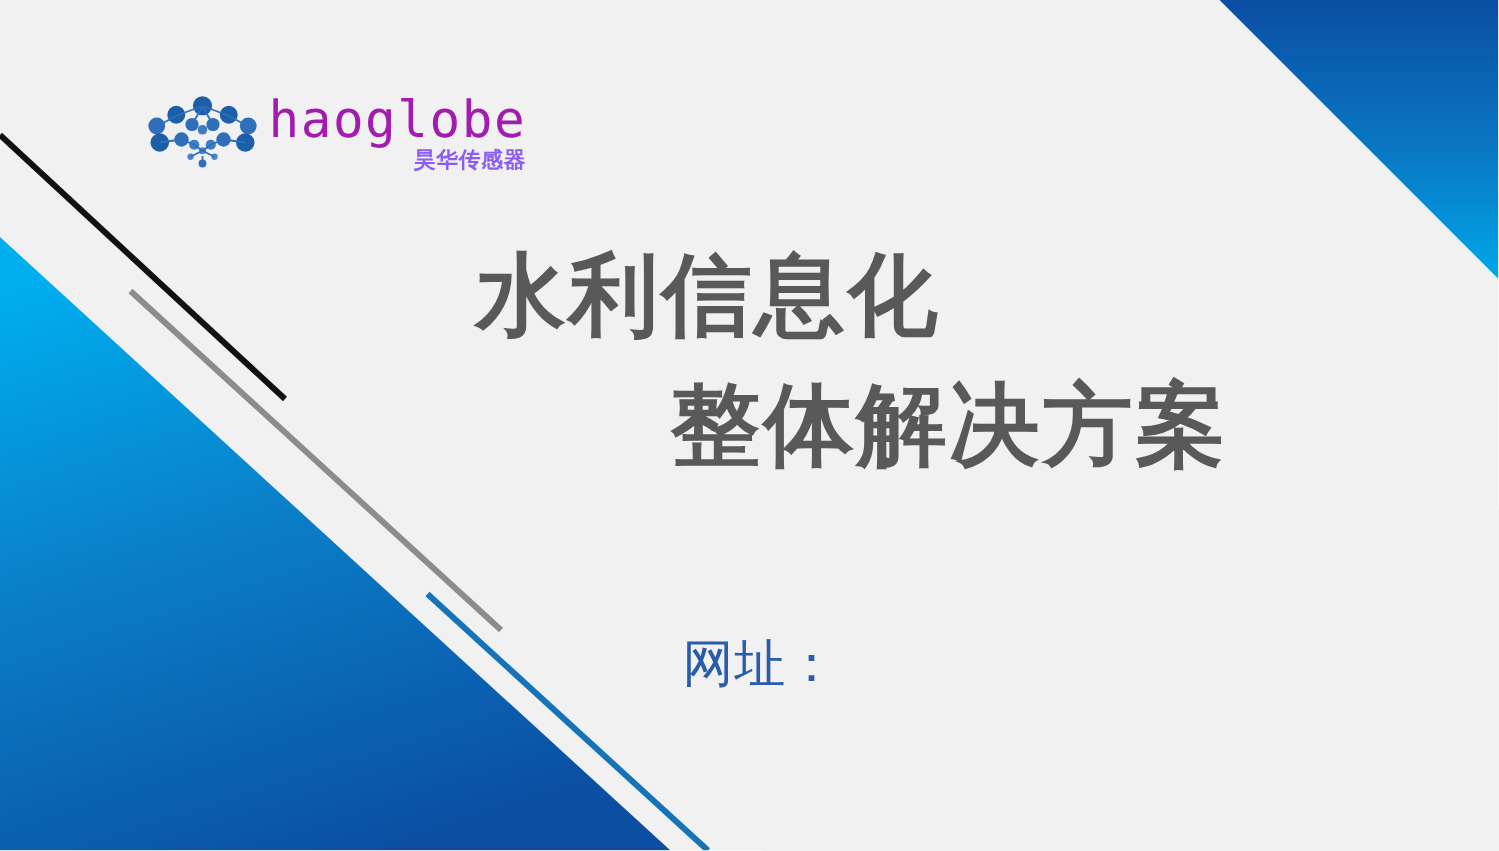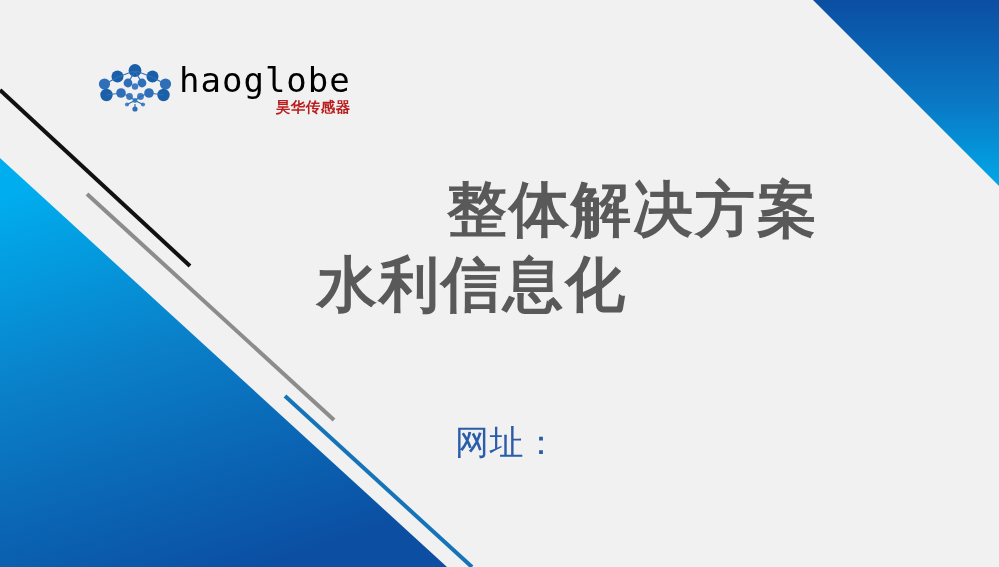--- a/index.html
+++ b/index.html
@@ -42,29 +42,29 @@
     display: flex;
     flex-direction: column;
     align-items: flex-end;
     line-height: 1;
   }
   .logo-word {
     font-family: "DejaVu Sans Mono", "Liberation Mono", monospace;
     font-size: 34px;
     font-weight: 400;
     letter-spacing: 1px;
-    color: #000000;
+    color: #a21caf;
   }
   .logo-cn {
     margin-top: 3px;
     font-family: "DejaVu Sans", sans-serif;
     font-size: 14.5px;
     font-weight: 700;
     letter-spacing: 0.5px;
-    color: #b91c1c;
+    color: #8b5cf6;
   }
 
   
   .title-wrap {
     position: absolute;
     left: 0;
     top: 160px;
     width: 999px;
   }
   .title-line {
@@ -155,21 +155,21 @@
                  M38 41 L38 44" stroke="#2f6fba" stroke-width="1.2" fill="none"></path>
       </g>
     </svg>
     <div class="logo-text">
       <div class="logo-word">haoglobe</div>
       <div class="logo-cn">昊华传感器</div>
     </div>
   </div>
 
   <div class="title-wrap">
+    <div class="title-line title-line-1">水利信息化</div>
     <div class="title-line title-line-2">整体解决方案</div>
-    <div class="title-line title-line-1">水利信息化</div>
   </div>
 
   <div class="site-line">
     <span class="site-label">网址：</span>
   </div>
 
 </div>
 
 </body></html>

